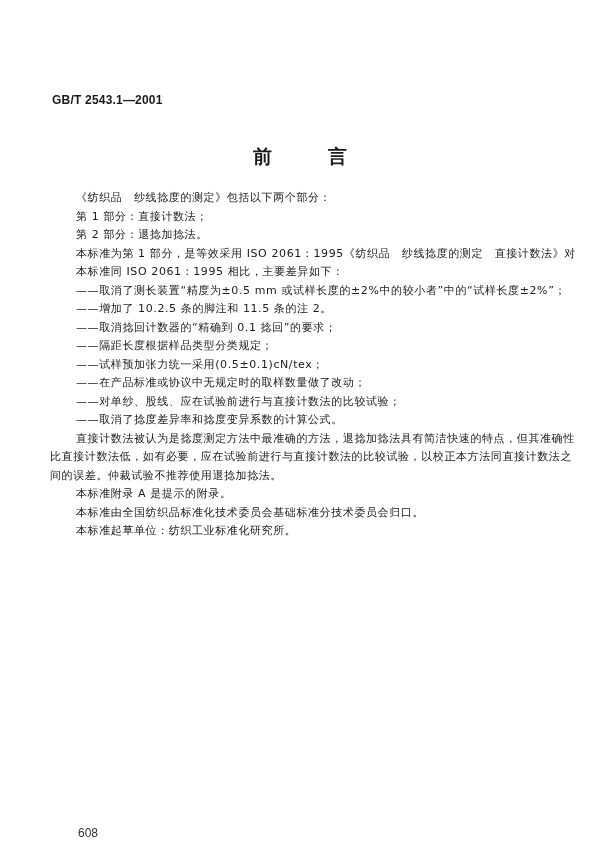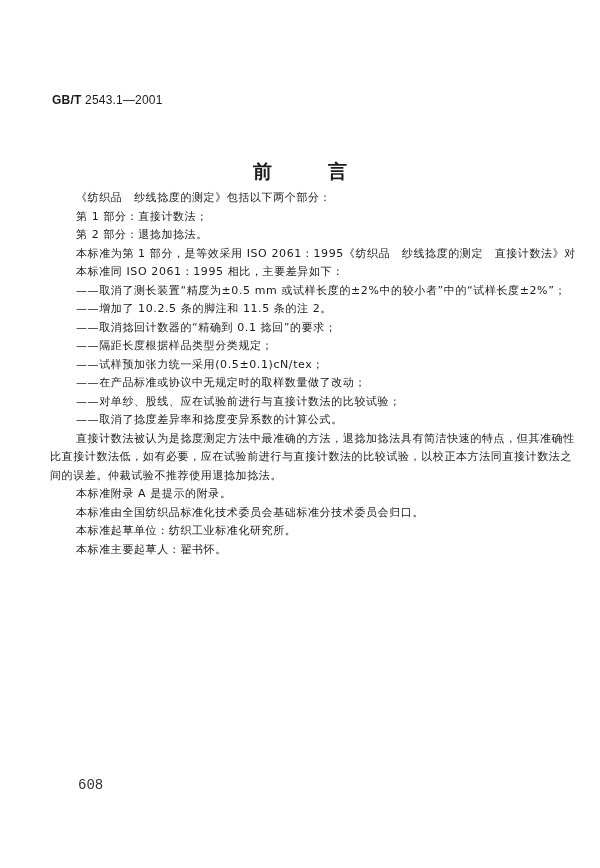--- a/index.html
+++ b/index.html
@@ -9,42 +9,42 @@
       position: relative;
       overflow: hidden;
       color: #1a1a1a;
       font-family: "DejaVu Sans", sans-serif;
     }
     .std-code {
       position: absolute; left: 52px; top: 93px;
       font-family: "Liberation Sans", sans-serif;
       font-size: 12px; font-weight: bold; letter-spacing: 0.2px;
     }
-    .std-code .num { font-weight: normal; }
+    .std-code .num { font-weight: bold; }
     .title {
-      position: absolute; left: 0; top: 159px; width: 600px;
+      position: absolute; left: 0; top: 144px; width: 600px;
       text-align: center;
       font-size: 19px; font-weight: bold;
       letter-spacing: 56px; text-indent: 56px;
       font-family: "DejaVu Sans", sans-serif;
     }
     .content {
       position: absolute; left: 76px; top: 189px; width: 500px;
       font-size: 11px;
       line-height: 18.5px;
       letter-spacing: 0.6px;
     }
     .p { white-space: nowrap; }
     .p.indent { padding-left: 0; }
     .p.flush { margin-left: -26px; }
     .p.dash { }
     .page-num {
-      position: absolute; left: 78px; top: 777px;
-      font-family: Liberation Mono, monospace;
-      font-size: 14px; color: #333;
+      position: absolute; left: 78px; top: 826px;
+      font-family: Liberation Sans, sans-serif;
+      font-size: 12px; color: #333;
     }
   </style>
 </head>
 <body>
 
 <div class="std-code">
   <span>GB/T</span>
   <span class="num">2543.1—2001</span>
 </div>
 
@@ -63,16 +63,15 @@
   <div class="p dash">——试样预加张力统一采用(0.5±0.1)cN/tex；</div>
   <div class="p dash">——在产品标准或协议中无规定时的取样数量做了改动；</div>
   <div class="p dash">——对单纱、股线、应在试验前进行与直接计数法的比较试验；</div>
   <div class="p dash">——取消了捻度差异率和捻度变异系数的计算公式。</div>
   <div class="p indent">直接计数法被认为是捻度测定方法中最准确的方法，退捻加捻法具有简洁快速的特点，但其准确性</div>
   <div class="p flush">比直接计数法低，如有必要，应在试验前进行与直接计数法的比较试验，以校正本方法同直接计数法之</div>
   <div class="p flush">间的误差。仲裁试验不推荐使用退捻加捻法。</div>
   <div class="p indent">本标准附录 A 是提示的附录。</div>
   <div class="p indent">本标准由全国纺织品标准化技术委员会基础标准分技术委员会归口。</div>
   <div class="p indent">本标准起草单位：纺织工业标准化研究所。</div>
-  <div class="p indent">本标准主要起草人：翟书怀。</div>
 </div>
 
 <div class="page-num">608</div>
 
 </body></html>

